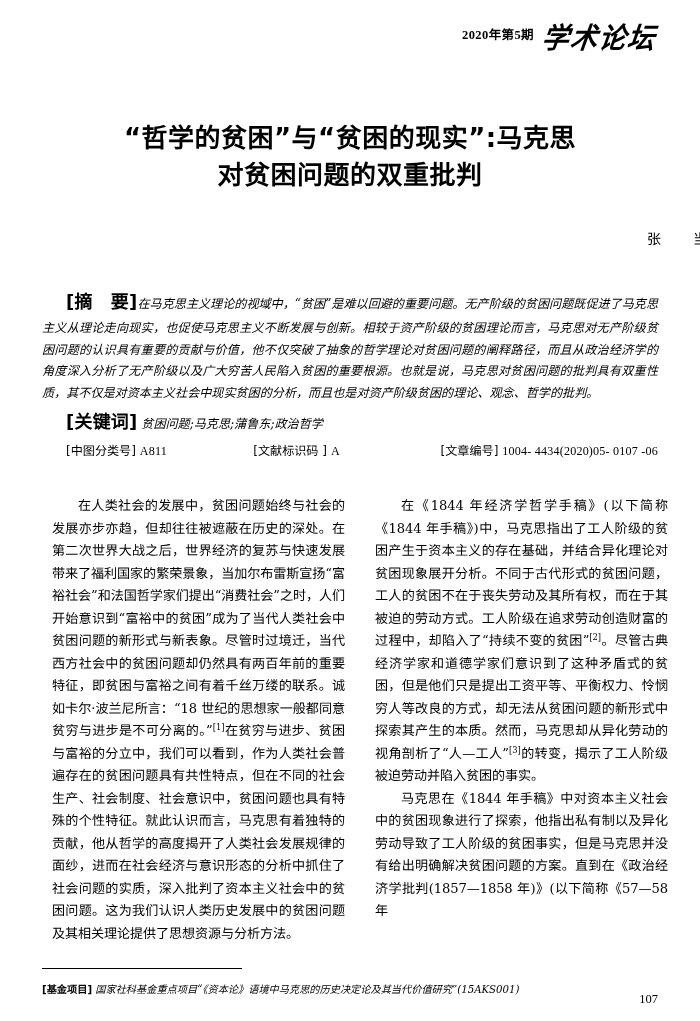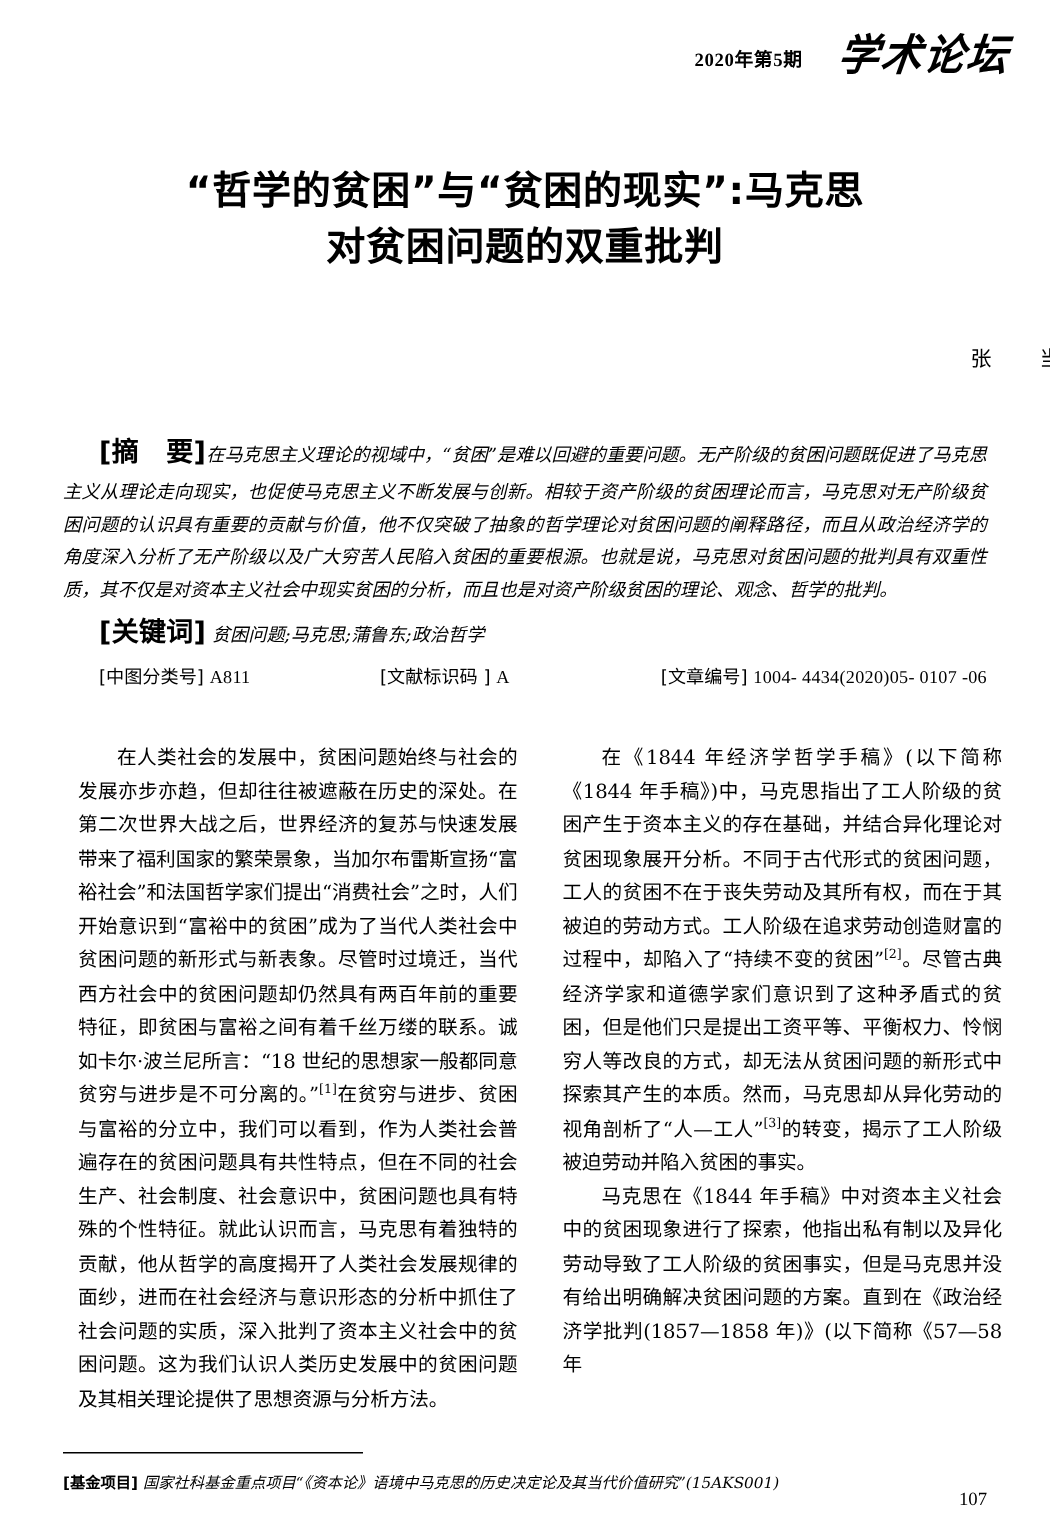--- a/index.html
+++ b/index.html
@@ -22,24 +22,24 @@
     width: 700px;
     height: 1021px;
     box-sizing: border-box;
     padding: 0;
   }
 
   
   .masthead {
     position: absolute;
     top: 24px;
-    right: 27px;
+    right: 44px;
     display: flex;
-    align-items: flex-end;
-    gap: 24px;
+    align-items: center;
+    gap: 8px;
   }
   .masthead-issue {
     font-family: "Liberation Serif", serif;
     font-size: 12.5px;
     font-weight: 700;
     letter-spacing: 0.4px;
     line-height: 1;
     padding-bottom: 5px;
     white-space: nowrap;
   }
@@ -61,21 +61,21 @@
     left: 56px;
     width: 588px;
     text-align: center;
   }
   .article-title {
     font-family: "DejaVu Sans", "Liberation Sans", sans-serif;
     font-size: 26px;
     font-weight: 700;
     line-height: 1.42;
     letter-spacing: 0.5px;
-    margin: 2px;
+    margin: 12px;
   }
 
   .author-line {
     position: absolute;
     top: 228px;
     left: 0;
     width: 700px;
     text-align: right;
     font-family: "Liberation Serif", serif;
     font-size: 14px;

